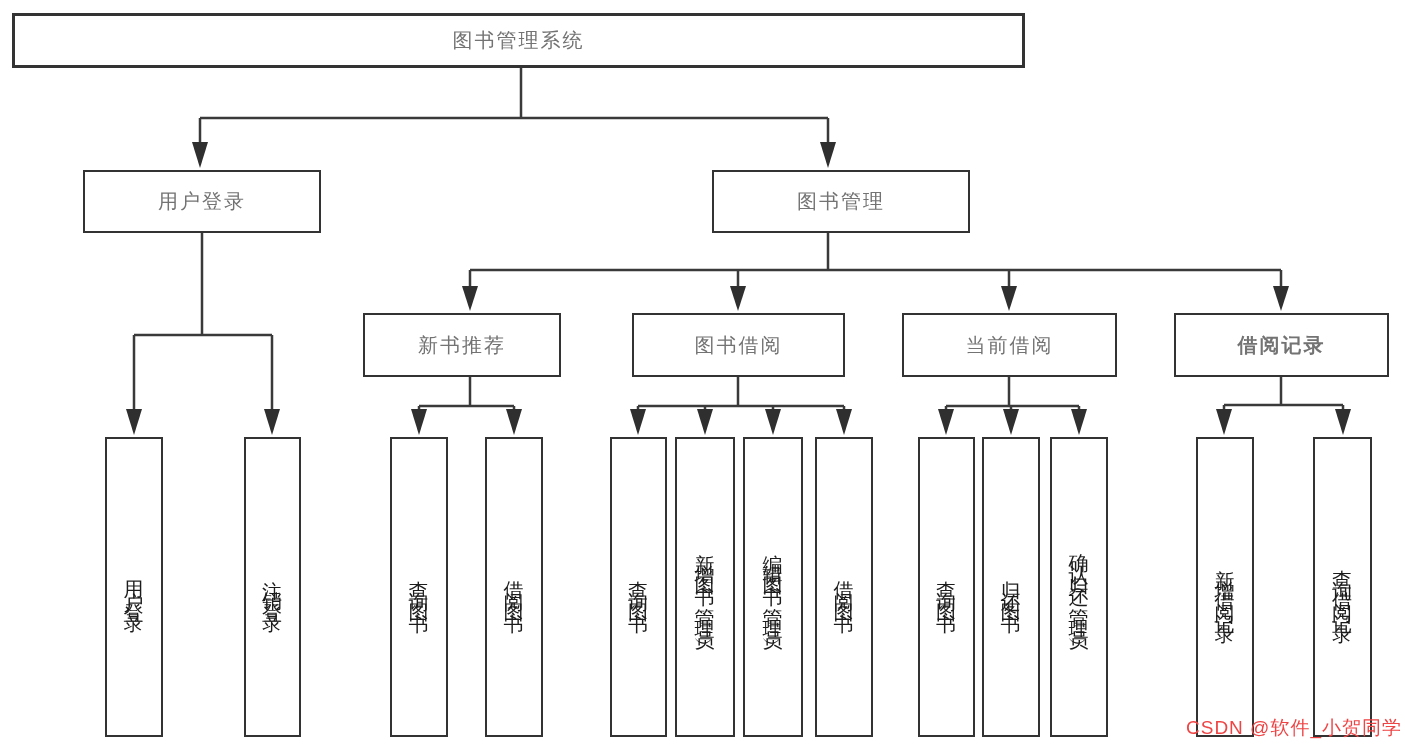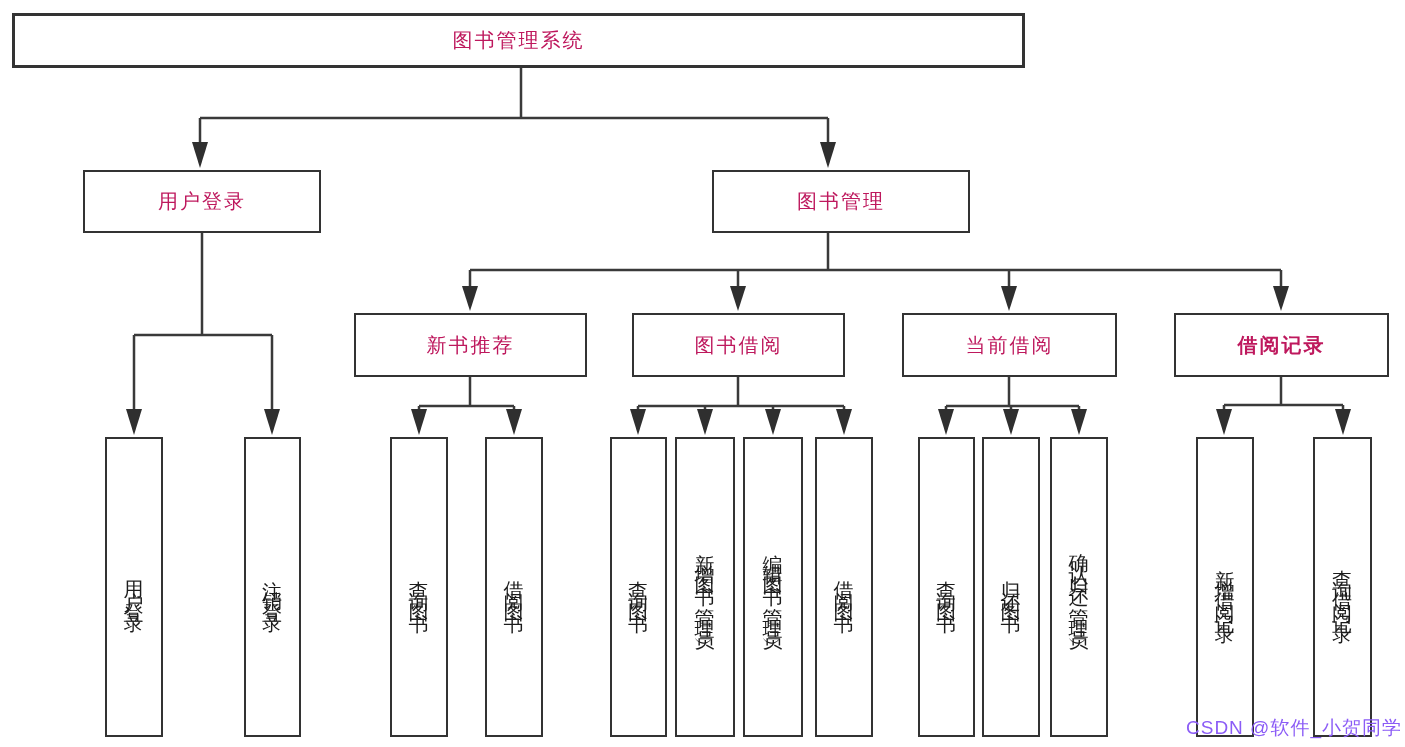--- a/index.html
+++ b/index.html
@@ -23,21 +23,21 @@
     pointer-events: none;
   }
   .node {
     position: absolute;
     box-sizing: border-box;
     background: #ffffff;
     border: 2.5px solid #333333;
     display: flex;
     align-items: center;
     justify-content: center;
-    color: #be185d;
+    color: #737373;
     font-size: 20px;
     letter-spacing: 2px;
     white-space: nowrap;
   }
   .node.root {
     border-width: 3px;
     left: 12px; top: 13px;
     width: 1013px; height: 55px;
   }
   .node.lvl2 { top: 170px; height: 63px; }
@@ -58,21 +58,21 @@
     font-size: 20px;
     letter-spacing: 11px;
     line-height: 1;
   }
   #watermark {
     position: absolute;
     left: 1186px;
     top: 715px;
     font-size: 19px;
     letter-spacing: 1px;
-    color: #8b5cf6;
+    color: #ef4444;
     white-space: nowrap;
     text-align: center;
   }
 </style>
 </head>
 <body>
 
 <div id="canvas">
 
   <svg id="connectors" viewBox="0 0 1405 747" xmlns="http://www.w3.org/2000/svg">
@@ -120,21 +120,21 @@
       <polygon points="1224,435 1216,409 1232,409"></polygon>
       <polygon points="1343,435 1335,409 1351,409"></polygon>
     </g>
   </svg>
 
   <div class="node root">图书管理系统</div>
 
   <div class="node lvl2" style="left:83px; width:238px;">用户登录</div>
   <div class="node lvl2" style="left:712px; width:258px;">图书管理</div>
 
-  <div class="node lvl3" style="left:354px; width:233px;">新书推荐</div>
+  <div class="node lvl3" style="left:363px; width:198px;">新书推荐</div>
   <div class="node lvl3" style="left:902px; width:215px;">当前借阅</div>
   <div class="node lvl3" style="left:632px; width:213px;">图书借阅</div>
   <div class="node lvl3" style="left:1174px; width:215px;font-weight:bold;">借阅记录</div>
 
   <div class="leaf" style="left:105px; width:58px;">用户登录</div>
   <div class="leaf" style="left:244px; width:57px;">注销登录</div>
   <div class="leaf" style="left:390px; width:58px;">查询图书</div>
   <div class="leaf" style="left:485px; width:58px;">借阅图书</div>
   <div class="leaf" style="left:610px; width:57px;">查询图书</div>
   <div class="leaf" style="left:675px; width:60px;">新增图书（管理员）</div>

